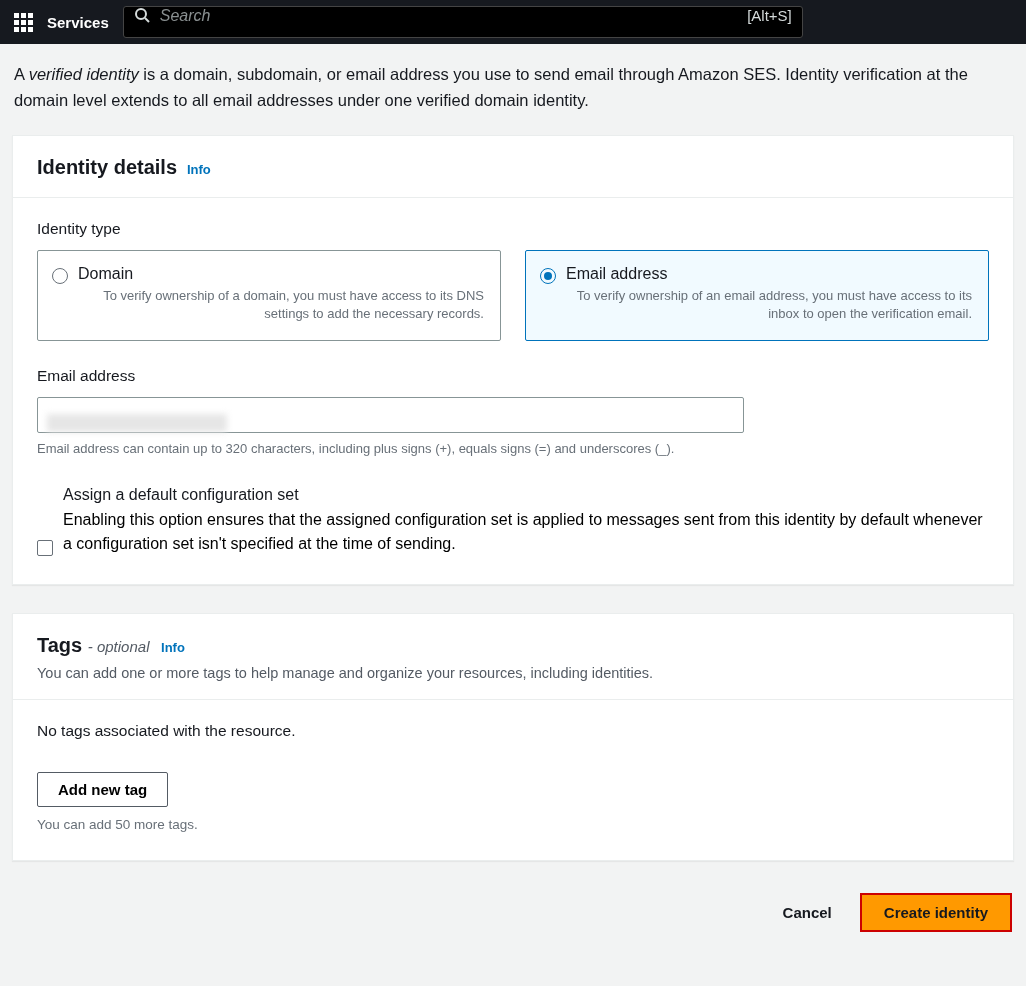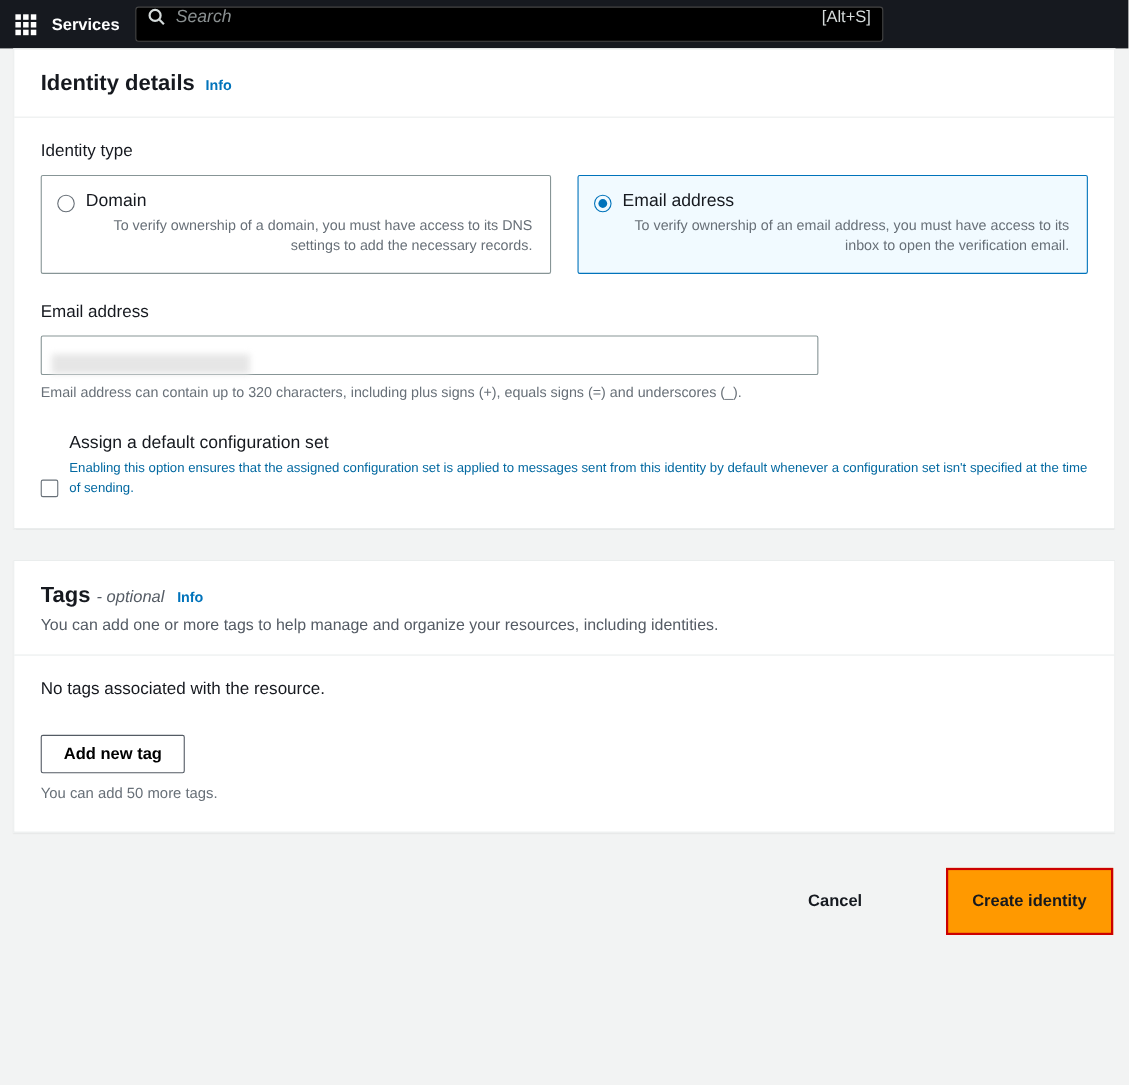--- a/index.html
+++ b/index.html
@@ -140,21 +140,21 @@
   .hint { color: #687078; font-size: 13px; margin-top: 8px; }
   .checkbox-row { display: flex; gap: 10px; margin-top: 30px; align-items: flex-end; }
   .checkbox {
     width: 16px; height: 16px;
     border: 1.5px solid #687078;
     border-radius: 2px;
     margin-top: 2px;
     flex-shrink: 0;
   }
   .cb-title { font-size: 16px; color: #16191f; }
-  .cb-desc { font-size: 12px; color: #0369a1; margin-top: 4px; line-height: 1.5; }
+  .cb-desc { font-size: 16px; color: #000000; margin-top: 4px; line-height: 1.5; }
   .tags-empty { font-size: 15.5px; color: #16191f; margin-bottom: 32px; }
   .btn {
     display: inline-block;
     border: 1px solid #545b64;
     background: #fff;
     color: #000000;
     font-weight: 700;
     font-size: 15px;
     padding: 8px 20px;
     border-radius: 2px;
@@ -176,24 +176,23 @@
     font-size: 15px;
     cursor: pointer;
     padding: 8px 10px;
   }
   .btn-primary {
     background: #ff9900;
     border: 2px solid #cc0000;
     color: #16191f;
     font-weight: 700;
     font-size: 15px;
-    padding: 20px 22px;
+    padding: 9px 22px;
     border-radius: 0;
     cursor: pointer;
-    margin-left: 48px;
   }
   .input-wrap { position: relative; }
 </style>
 </head>
 <body>
 
 <div class="topnav">
   <div class="apps-icon">
     <span></span>
       <span></span>
@@ -212,20 +211,23 @@
           <circle cx="7" cy="7" r="5" stroke="#d5dbdb" stroke-width="2"></circle>
           <line x1="11" y1="11" x2="15" y2="15" stroke="#d5dbdb" stroke-width="2"></line>
         </svg>
     </span>
     <input class="search-input" placeholder="Search" style="">
     <span class="search-shortcut">[Alt+S]</span>
   </div>
 </div>
 
 <div class="page">
+  <p class="intro">
+    <span>A </span><em>verified identity</em><span> is a domain, subdomain, or email address you use to send email through Amazon SES. Identity verification at the domain level extends to all email addresses under one verified domain identity.</span>
+  </p>
 
   <div class="panel">
     <div class="panel-header">
       <h2 class="panel-title">Identity details</h2>
       <a class="info-link">Info</a>
     </div>
     <div class="panel-body">
       <div class="field-label">Identity type</div>
       <div class="tiles">
         <div class="tile">

